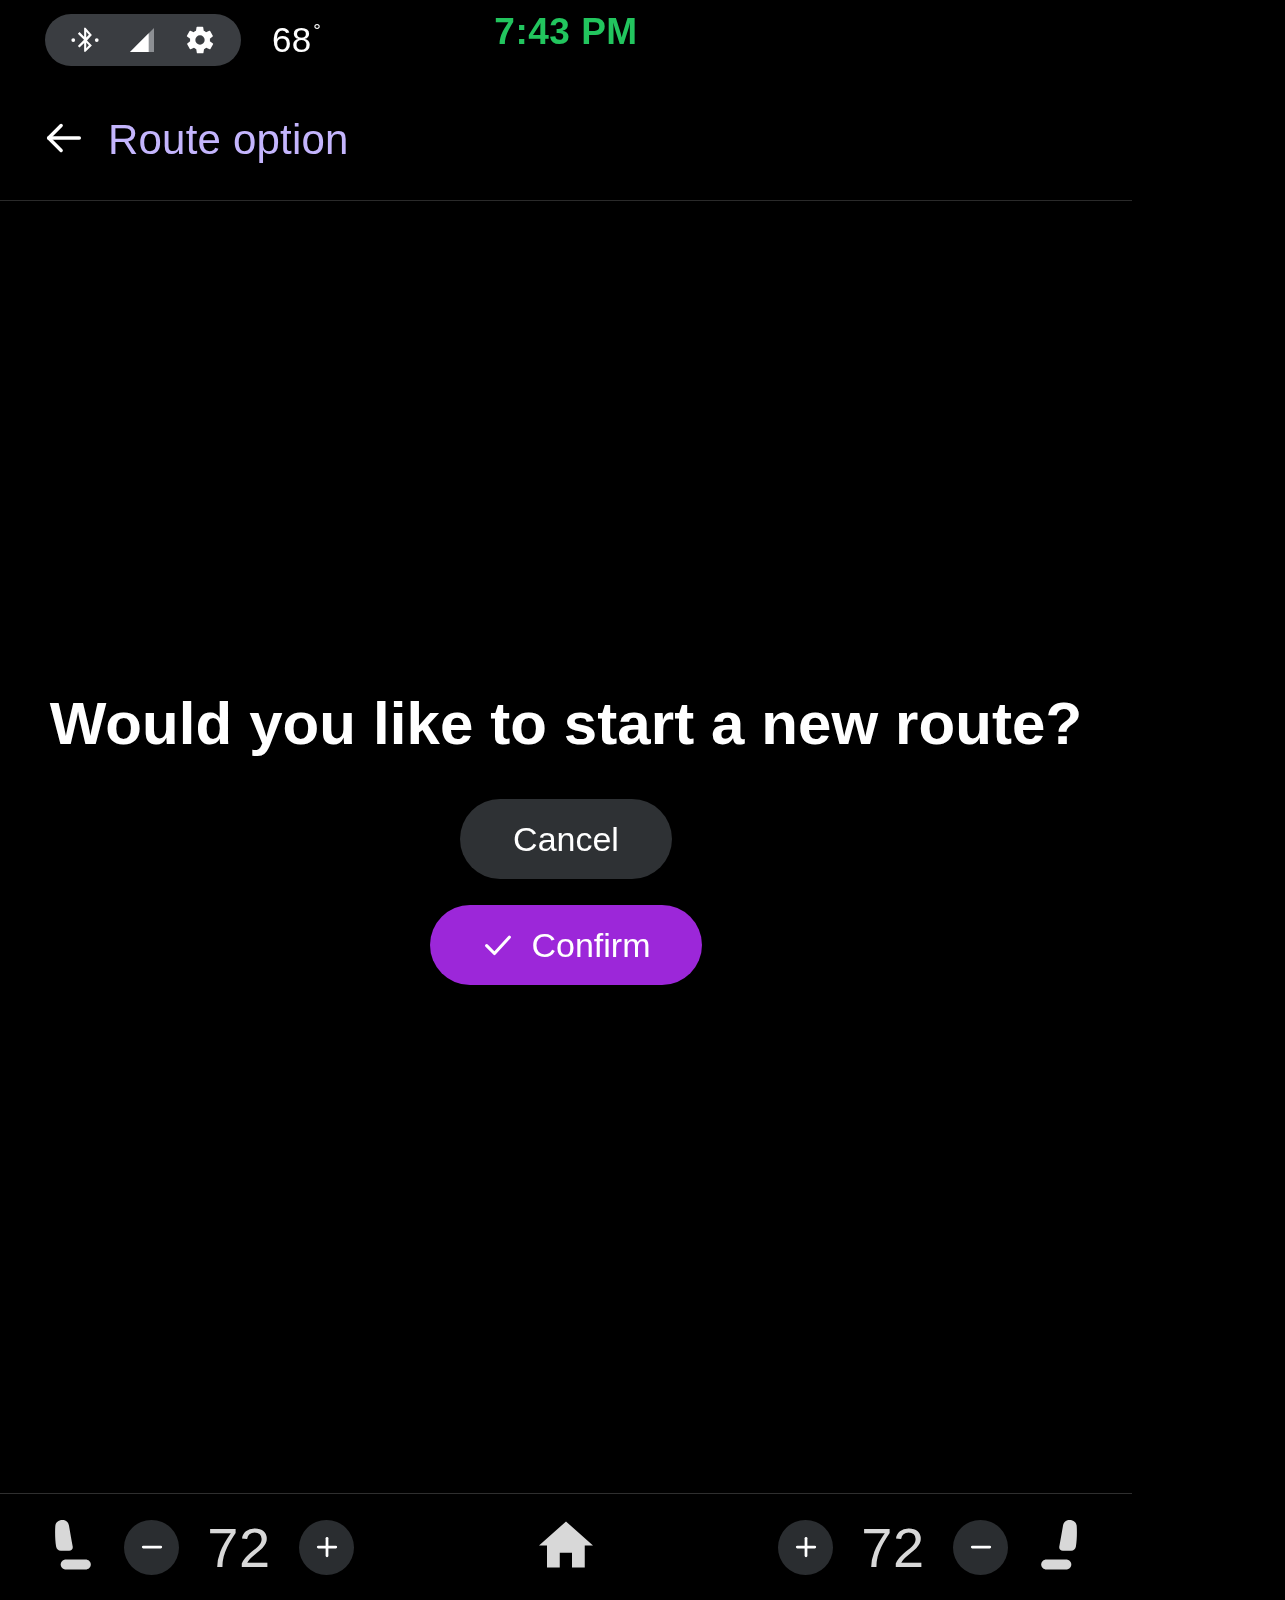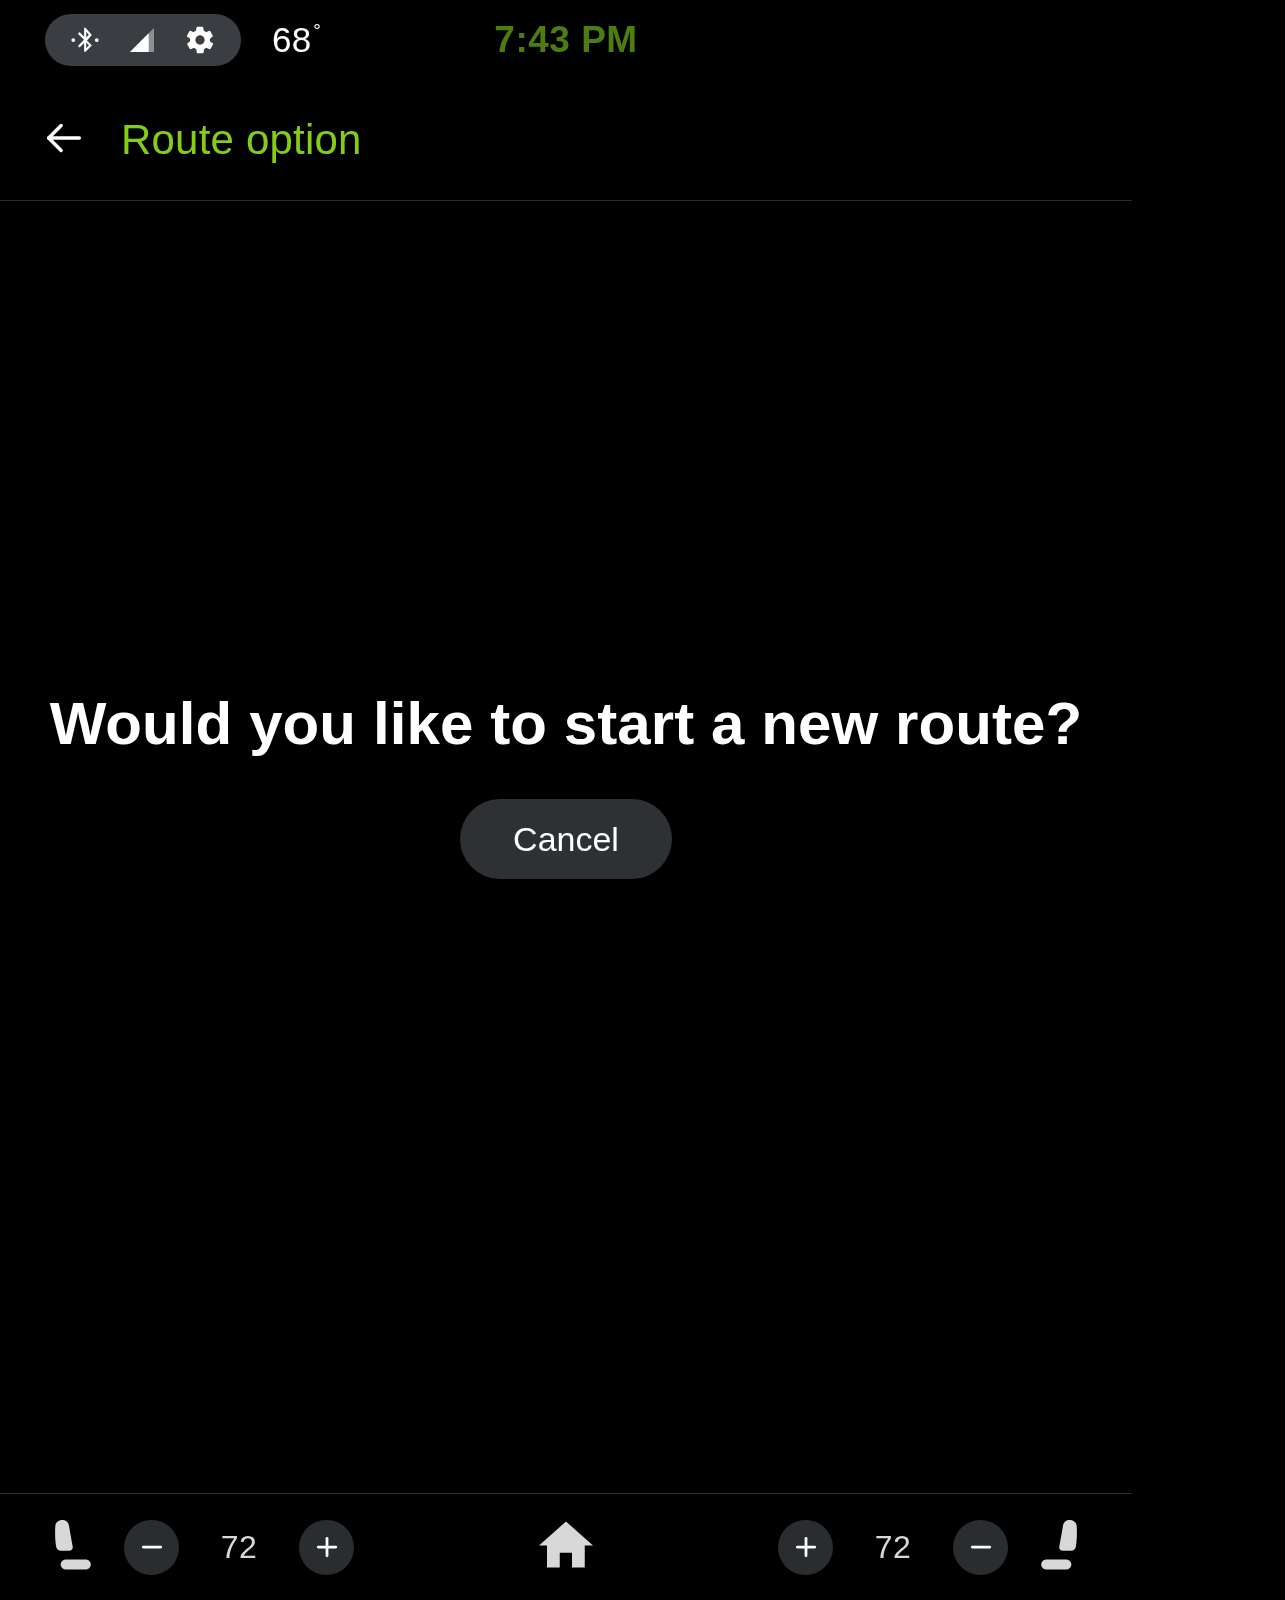--- a/index.html
+++ b/index.html
@@ -55,26 +55,26 @@
   }
   .status-temp .deg {
     font-size:19px;
     align-self:flex-start;
     margin-top:6px;
     margin-left:2px;
   }
 
   .status-clock {
     position:absolute;
-    left:0; right:0; top:14px;
+    left:0; right:0; top:6px;
     height:52px;
     display:flex;
     align-items:center;
     justify-content:center;
-    color:#4d7c0f;
+    color:#22c55e;
     font-size:37px;
     font-weight:bold;
     letter-spacing:0.5px;
   }
 
   
   .app-bar {
     position:relative;
     height:121px;
     flex:0 0 121px;
@@ -87,24 +87,24 @@
     width:84px;
     height:84px;
     margin-left:22px;
     display:flex;
     align-items:center;
     justify-content:center;
     cursor:pointer;
     border-radius:50%;
   }
   .app-title {
-    color:#84cc16;
+    color:#c4b5fd;
     font-size:42px;
     font-weight:400;
-    margin-left:15px;
+    margin-left:2px;
     letter-spacing:0.2px;
   }
 
   
   .content {
     position:relative;
     flex:1 1 auto;
     background:#000000;
     display:flex;
     flex-direction:column;
@@ -192,21 +192,21 @@
     background:#2a2d30;
     display:flex;
     align-items:center;
     justify-content:center;
     cursor:pointer;
     border:none;
     padding:0;
   }
   .temp-value {
     color:#d8d8d8;
-    font-size:32px;
+    font-size:56px;
     font-weight:400;
     min-width:72px;
     text-align:center;
     letter-spacing:0.5px;
   }
   .home-btn {
     position:absolute;
     left:50%;
     top:50%;
     transform:translate(-50%, -50%);
@@ -266,20 +266,28 @@
     <div class="app-title">Route option</div>
   </div>
 
   <div class="content">
     <div class="dialog">
       <div class="dialog-title">Would you like to start a new route?</div>
       <div class="dialog-actions">
         <button class="btn btn-cancel">
           <span>Cancel</span>
         </button>
+        <button class="btn btn-confirm">
+          <span class="check">
+            <svg width="34" height="34" viewBox="0 0 24 24" fill="none" stroke="#ffffff" stroke-width="2.2" stroke-linecap="round" stroke-linejoin="round">
+              <polyline points="4,12.5 9.5,18 20,6.5"></polyline>
+            </svg>
+          </span>
+          <span>Confirm</span>
+        </button>
       </div>
     </div>
   </div>
 
   <div class="bottom-bar">
 
     <div class="climate-group climate-left">
       <div class="seat-icon">
         <svg width="54" height="60" viewBox="0 0 54 60" fill="#d8d8d8">
           <path d="M20.5 3c4 0 6 2.5 6.6 6.2 1 5.9 2.4 14 3.6 20.2.5 2.6-1.2 4.4-3.6 4.4h-8.2c-2.6 0-4.4-1.7-4.8-4.3-1-6.2-1.2-14.2-.8-20.5C13.6 5.4 16.4 3 20.5 3z"></path>

